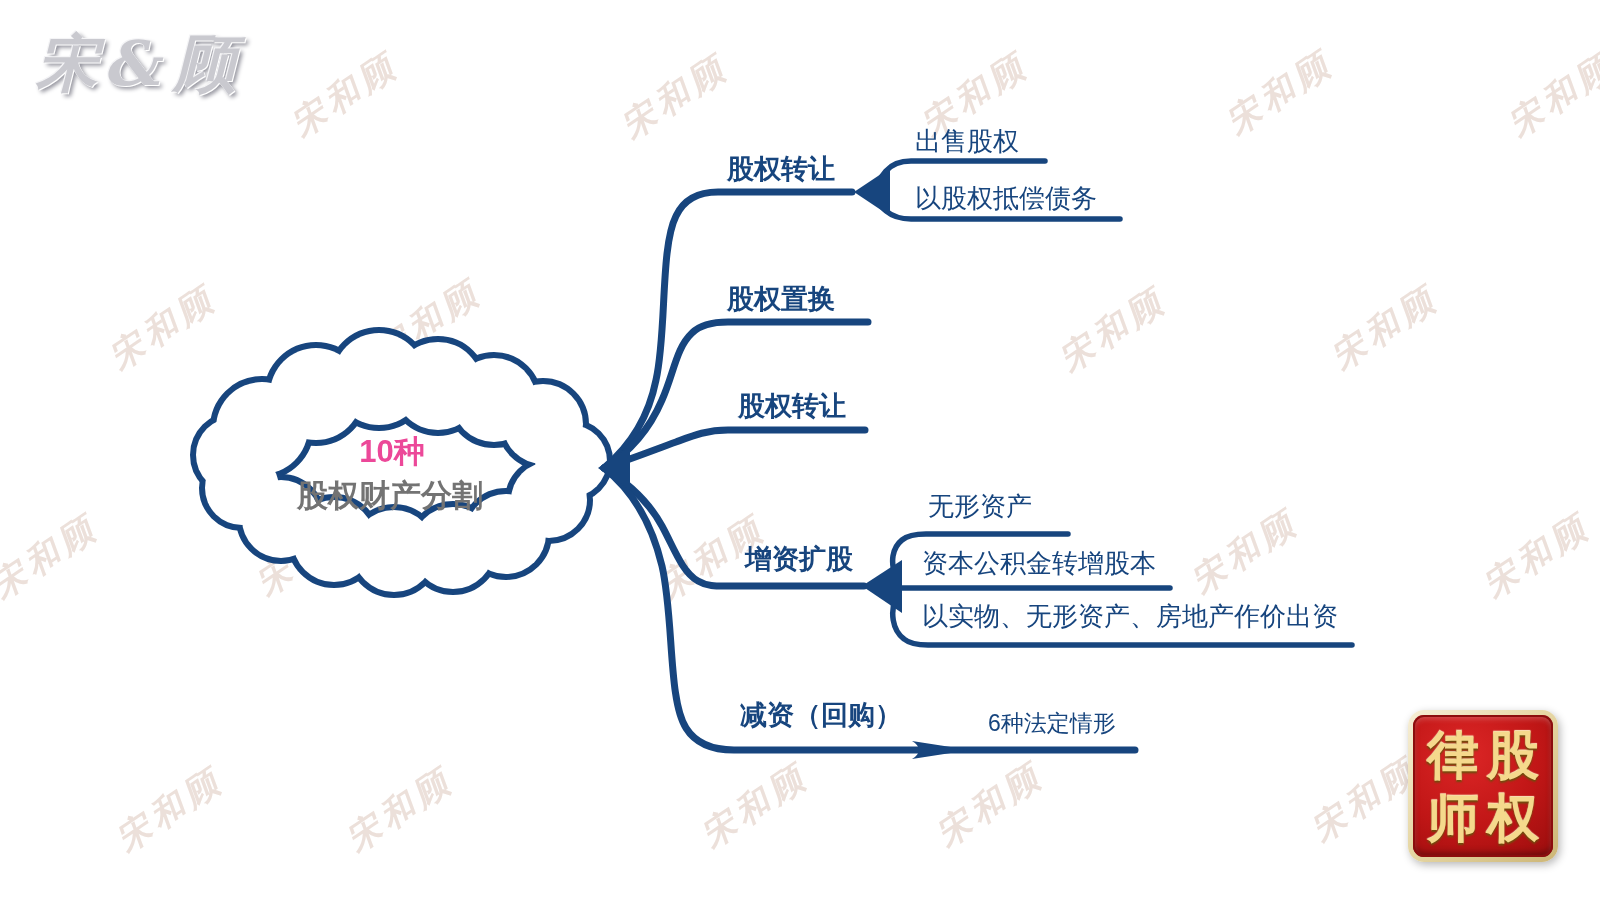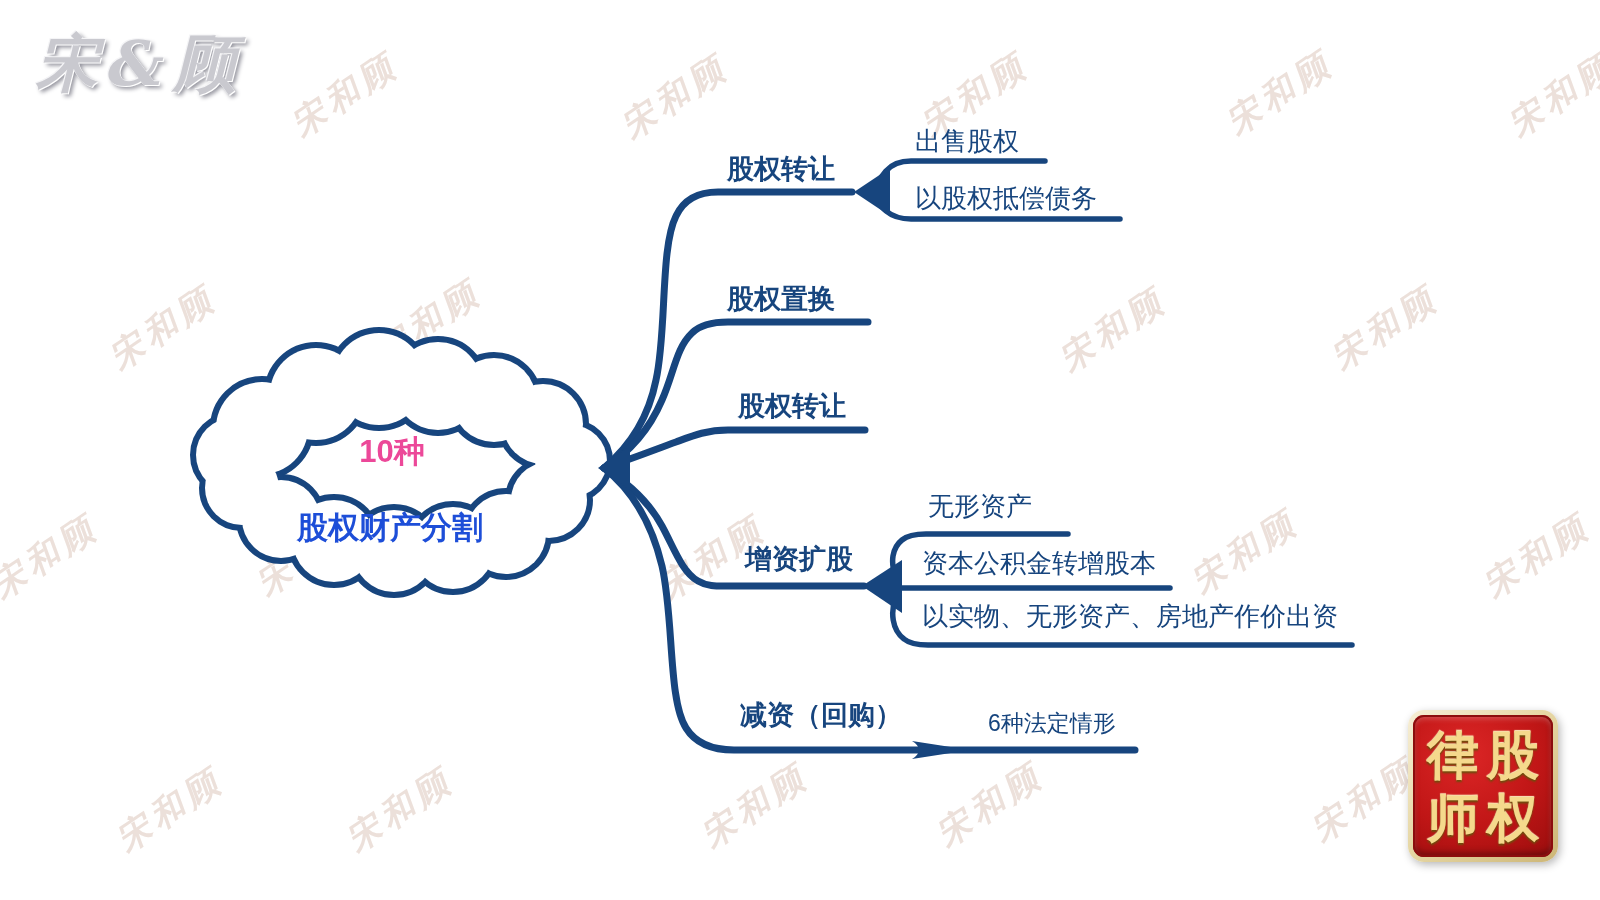--- a/index.html
+++ b/index.html
@@ -22,21 +22,21 @@
   .node-label { position:absolute; color:#17457E; white-space:nowrap; line-height:1.1; }
   .parent { font-weight:700; font-size:27px; }
   .child  { font-weight:400; font-size:26px; }
   .child.small { font-size:23px; }
   .root-line1 {
     position:absolute; left:392px; top:431px; transform:translateX(-50%);
     font-weight:700; font-size:31px; color:#ec4899; white-space:nowrap;
   }
   .root-line2 {
     position:absolute; left:390px; top:475px; transform:translateX(-50%);
-    font-weight:700; font-size:31px; color:#1d4ed8; white-space:nowrap;margin-top:32px;
+    font-weight:700; font-size:31px; color:#737373; white-space:nowrap;
   }
   
   .brand-script {
     position:absolute; left:36px; top:22px; z-index:4;
     font-family:"DejaVu Serif", serif; font-style:italic; font-weight:700;
     font-size:62px; letter-spacing:10px; color:#c9c9cf;
     text-shadow:-1px -1px 0 #f4f4f6, 1px 1px 0 #ffffff, 3px 3px 4px #90909a;
     white-space:nowrap;
   }
   

